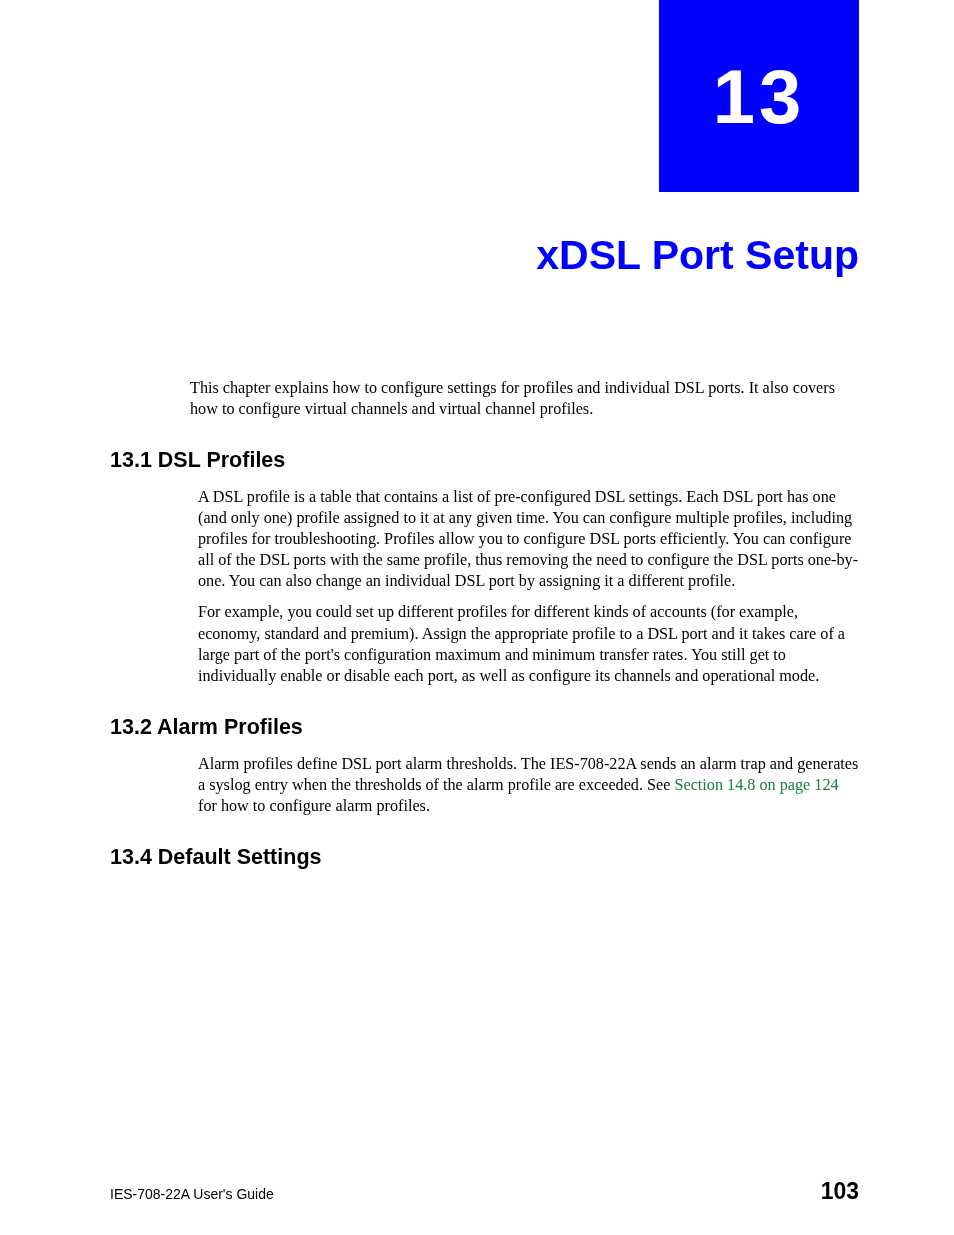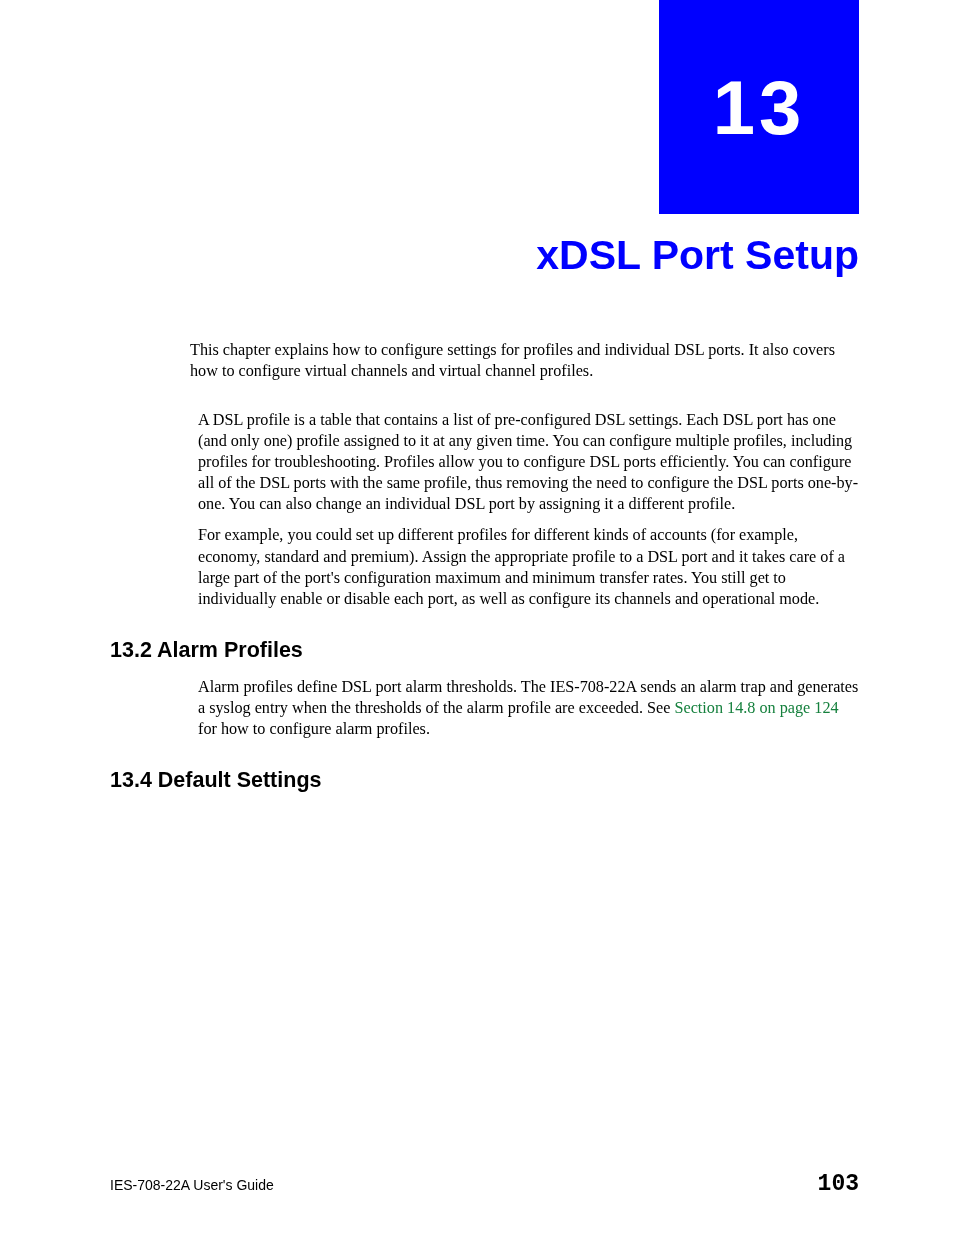--- a/index.html
+++ b/index.html
@@ -13,21 +13,21 @@
       background: #ffffff;
       font-family: "Times New Roman", Times, serif;
       position: relative;
       color: #000000;
     }
     .chapter-box {
       position: absolute;
       top: 0;
       right: 95px;
       width: 200px;
-      height: 214px;
+      height: 192px;
       background: #0000ff;
       display: flex;
       align-items: center;
       justify-content: center;
     }
     .chapter-number {
       color: #ffffff;
       font-family: Arial, Helvetica, sans-serif;
       font-weight: bold;
       font-size: 76px;
@@ -47,20 +47,21 @@
       position: absolute;
       top: 340px;
       left: 110px;
       right: 95px;
     }
     .intro {
       margin-left: 80px;
       font-size: 16.2px;
       line-height: 1.3;
       margin-bottom: 28px;
+      margin-top: 38px;
     }
     .section-heading {
       font-family: Arial, Helvetica, sans-serif;
       font-weight: bold;
       font-size: 21.5px;
       color: #000000;
       margin-top: 28px;
       margin-bottom: 14px;
     }
     .body-text {
@@ -71,51 +72,52 @@
     }
     .link-text {
       color: #15803d;
     }
     .mono {
       font-family: "Courier New", Courier, monospace;
       font-size: 15px;
     }
     .footer {
       position: absolute;
-      bottom: 38px;
+      bottom: 30px;
       left: 110px;
       right: 95px;
       display: flex;
       justify-content: space-between;
       align-items: baseline;
     }
     .footer-left {
       font-family: Arial, Helvetica, sans-serif;
       font-size: 14px;
       color: #000000;
     }
     .footer-right {
-      font-family: Liberation Mono, monospace;
+      font-family: Liberation Sans, sans-serif;
       font-weight: bold;
       font-size: 23px;
       color: #000000;
     }
   </style>
 </head>
 <body>
 
 <div class="chapter-box">
   <div class="chapter-number">13</div>
 </div>
 
 <div class="chapter-title">xDSL Port Setup</div>
 
 <div class="content">
   <p class="intro">This chapter explains how to configure settings for profiles and individual DSL ports. It also covers how to configure virtual channels and virtual channel profiles.</p>
 
+  <h2 class="section-heading">13.1  DSL Profiles</h2>
   <p class="body-text">A DSL profile is a table that contains a list of pre-configured DSL settings. Each DSL port has one (and only one) profile assigned to it at any given time. You can configure multiple profiles, including profiles for troubleshooting. Profiles allow you to configure DSL ports efficiently. You can configure all of the DSL ports with the same profile, thus removing the need to configure the DSL ports one-by-one. You can also change an individual DSL port by assigning it a different profile.</p>
   <p class="body-text">For example, you could set up different profiles for different kinds of accounts (for example, economy, standard and premium). Assign the appropriate profile to a DSL port and it takes care of a large part of the port's configuration maximum and minimum transfer rates. You still get to individually enable or disable each port, as well as configure its channels and operational mode.</p>
 
   <h2 class="section-heading">13.2  Alarm Profiles</h2>
   <p class="body-text">
     <span>Alarm profiles define DSL port alarm thresholds. The IES-708-22A sends an alarm trap and generates a syslog entry when the thresholds of the alarm profile are exceeded. See </span><span class="link-text">Section 14.8 on page 124</span><span> for how to configure alarm profiles.</span>
   </p>
 
 
   <h2 class="section-heading">13.4  Default Settings</h2>

